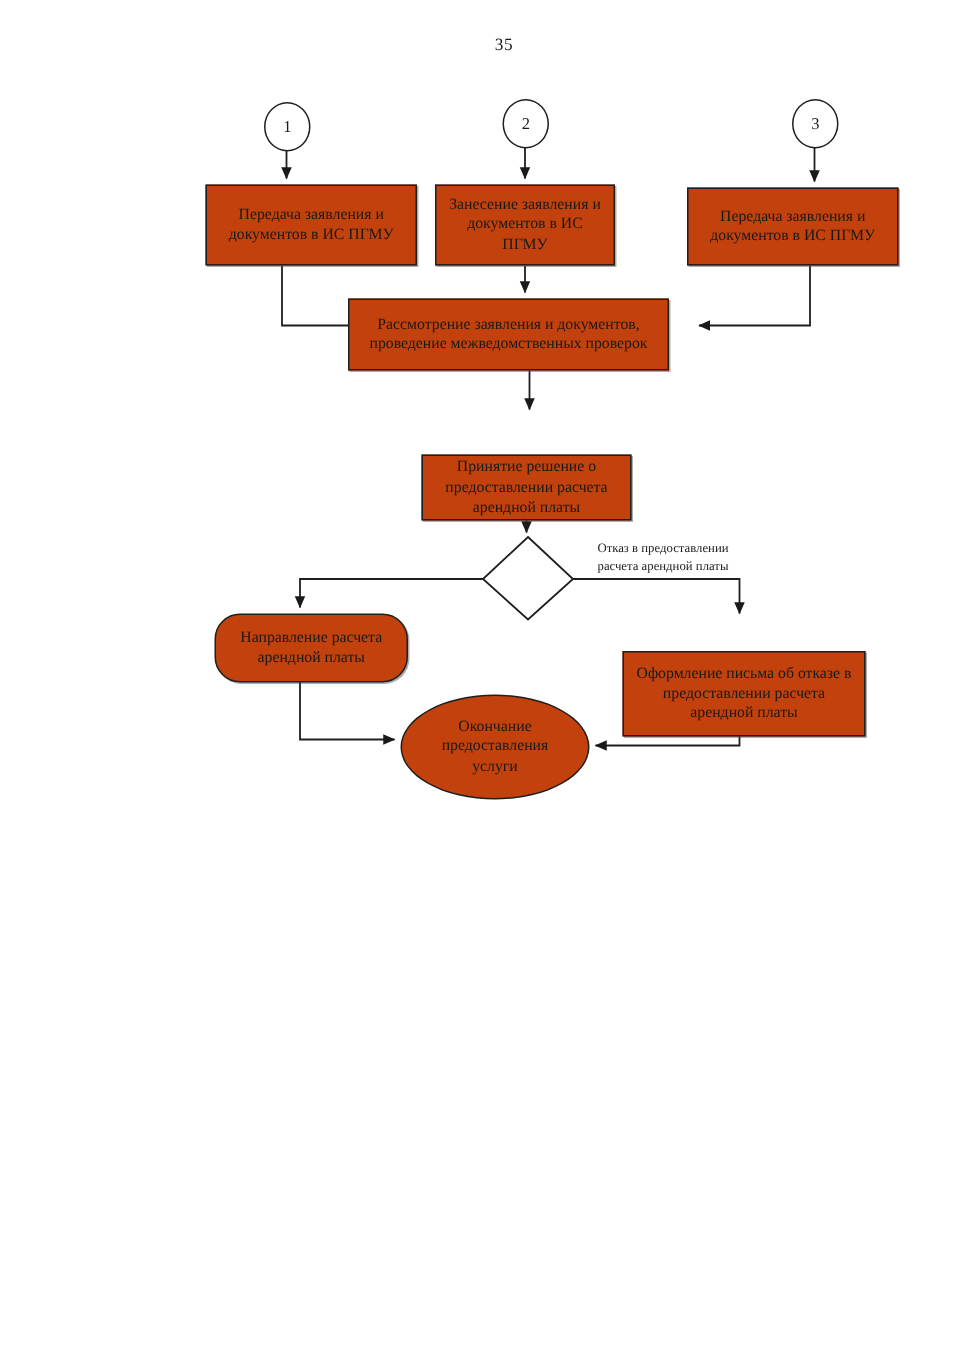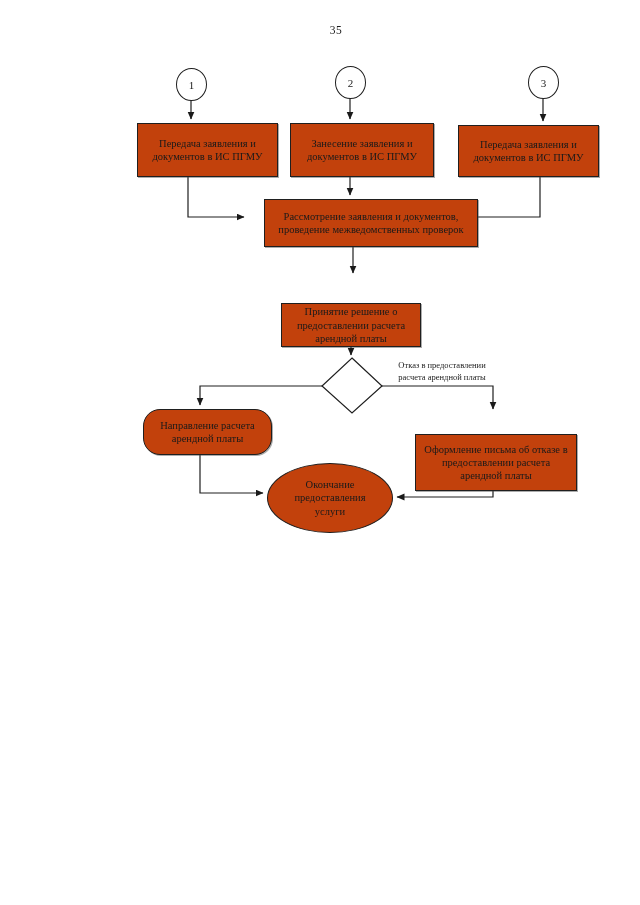--- a/index.html
+++ b/index.html
@@ -29,23 +29,23 @@
     display: flex;
     align-items: center;
     justify-content: center;
     text-align: center;
     font-size: 10.5px;
     line-height: 1.24;
     padding: 2px 5px;
     box-shadow: 1px 1px 0 rgba(70,70,70,0.45);
   }
   .node.b1 { left: 137px; top: 123px; width: 141px; height: 54px; }
-  .node.b2 { left: 290px; top: 123px; width: 144px; height: 54px; }
+  .node.b2 { left: 290px; top: 123px; width: 120px; height: 54px; }
   .node.b3 { left: 458px; top: 125px; width: 141px; height: 52px; }
-  .node.review   { left: 264px; top: 199px; width: 214px; height: 48px; }
+  .node.review   { left: 232px; top: 199px; width: 214px; height: 48px; }
   .node.decision { left: 281px; top: 277px; width: 140px; height: 44px; margin-top: 26px; }
   .node.send     { left: 143px; top: 409px; width: 129px; height: 46px; border-radius: 17px; }
   .node.refusal  { left: 415px; top: 434px; width: 162px; height: 57px; }
   .node.terminator {
     left: 267px; top: 463px; width: 126px; height: 70px;
     border-radius: 50%;
     box-shadow: none;
     padding: 2px 10px;
   }
   .circ {

